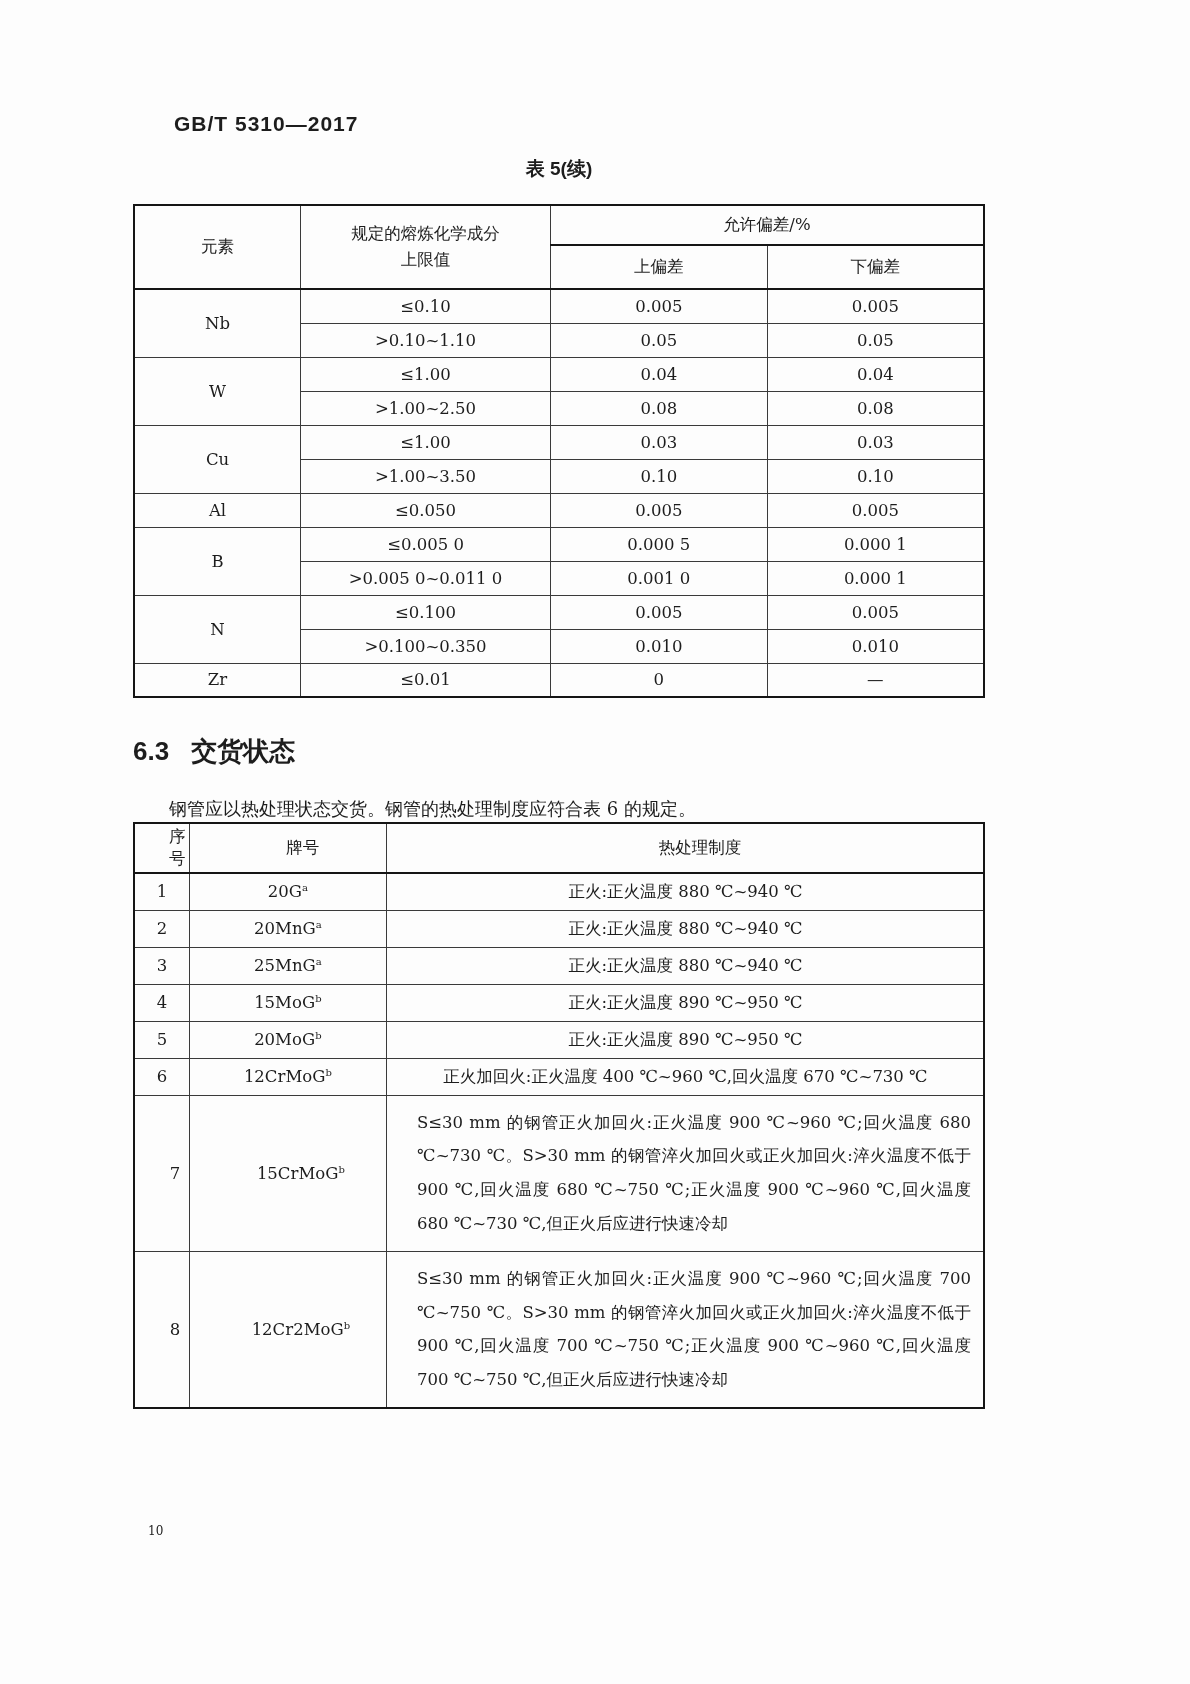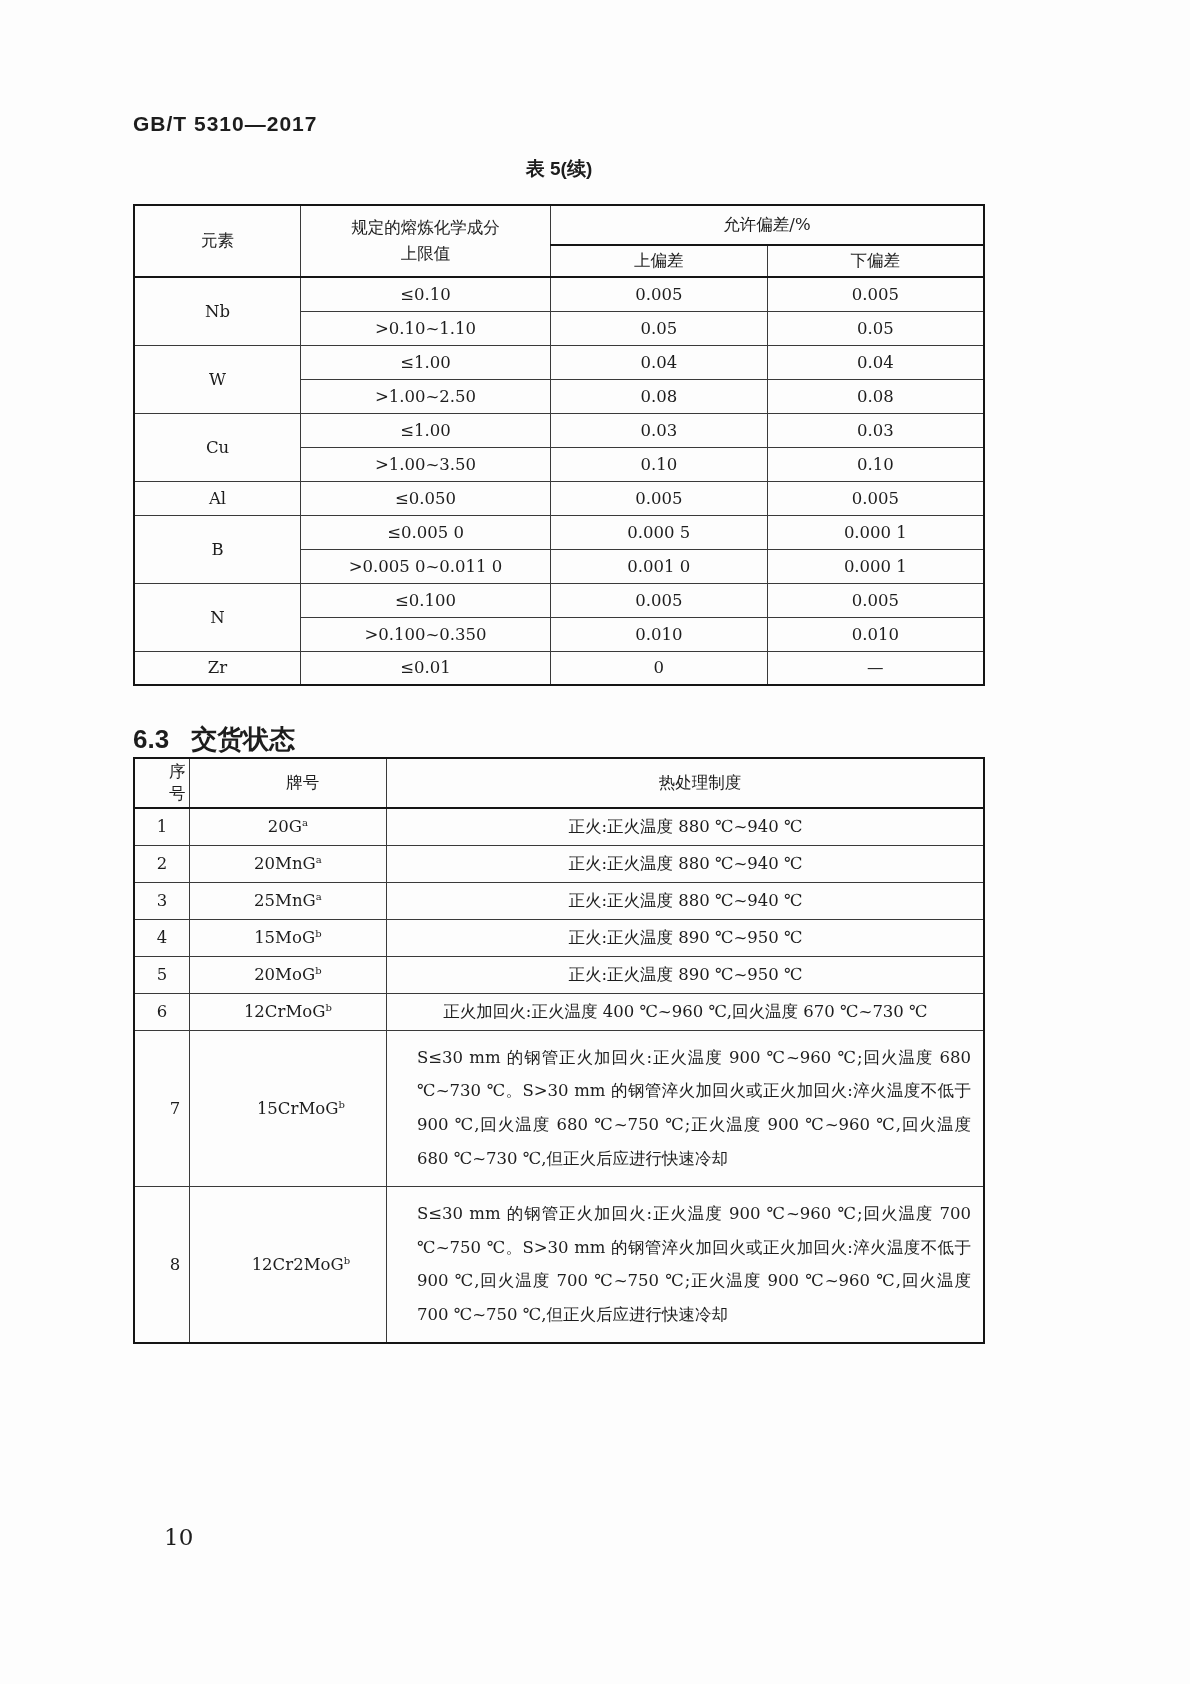--- a/index.html
+++ b/index.html
@@ -14,20 +14,21 @@
     overflow:hidden;
   }
   .content { padding-left:133px; padding-right:205px; }
 
   .doc-code {
     padding-top:112px;
     font-family:"Liberation Sans","DejaVu Sans",sans-serif;
     font-weight:bold;
     font-size:21px;
     letter-spacing:1px;
+    margin-left:41px;
   }
 
   .tbl-caption {
     text-align:center;
     font-family:"Liberation Sans","DejaVu Sans",sans-serif;
     font-weight:bold;
     font-size:19px;
   }
   .cap5 { margin-top:20px; margin-bottom:22px; }
   .cap6 { margin-top:26px; margin-bottom:28px; }
@@ -41,21 +42,21 @@
   table, th, td { border:1px solid #3a3a3a; }
   table { border:2.5px solid #151515; }
   th, td {
     text-align:center;
     vertical-align:middle;
     font-weight:normal;
     padding:2px 4px;
   }
   .t5 thead th { border-bottom:2.2px solid #151515; }
   .t5 thead tr.h1 th { height:40px; }
-  .t5 thead tr.h2 th { height:32px; }
+  .t5 thead tr.h2 th { height:44px; }
   .t5 tbody td { height:34px; }
   .hdr-2line { line-height:1.55; }
 
   .t6 thead th { height:40px; border-bottom:2.2px solid #151515;padding-left:34px; }
   .t6 tbody td { height:37px; }
   .t6 td.regime {
     text-align:center;
     padding-left:13px;
     padding-right:12px;
   }
@@ -76,22 +77,22 @@
   .section-head .sec-num { margin-right:22px; }
   .body-para {
     margin-top:26px;
     font-size:18px;
     text-indent:2em;
     line-height:1.5;
   }
 
   .page-num {
     position:absolute;
-    left:164px; top:1524px;
-    font-size:23px;
+    left:148px; top:1524px;
+    font-size:12px;
   }
 </style>
 </head>
 <body>
 
 <div class="page">
   <div class="content">
 
     <div class="doc-code">GB/T 5310—2017</div>
 
@@ -186,20 +187,21 @@
           <td>0</td>
           <td>—</td>
         </tr>
       </tbody>
     </table>
 
     <div class="section-head">
       <span class="sec-num">6.3</span><span>交货状态</span>
     </div>
 
+    <p class="body-para">钢管应以热处理状态交货。钢管的热处理制度应符合表 6 的规定。</p>
 
 
     <table class="t6">
       <colgroup>
         <col style="width:6.5%">
           <col style="width:23.2%">
           <col style="width:70.3%">
       </colgroup>
       <thead>
         <tr>

